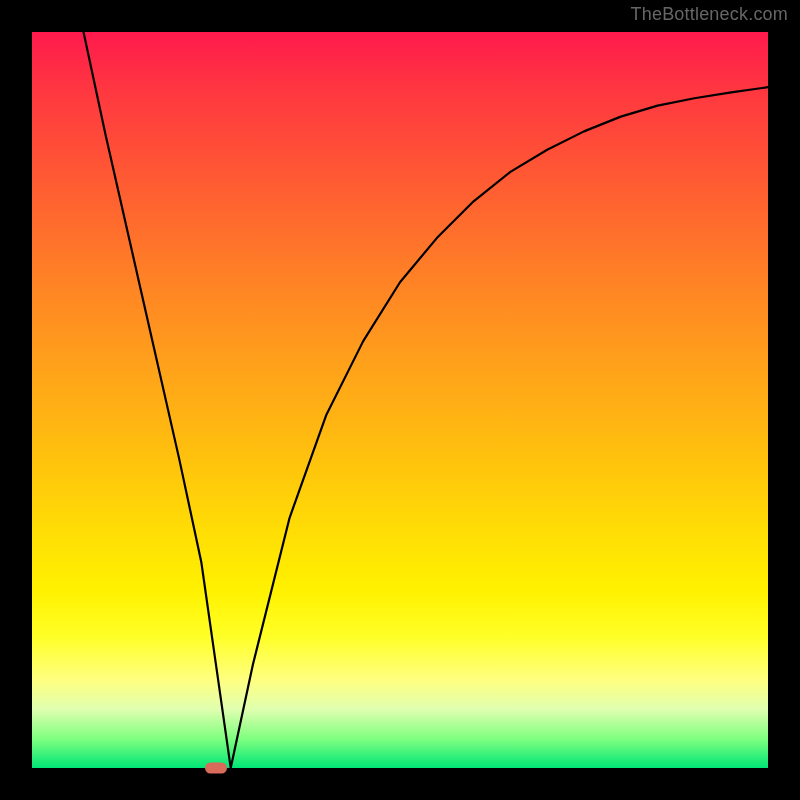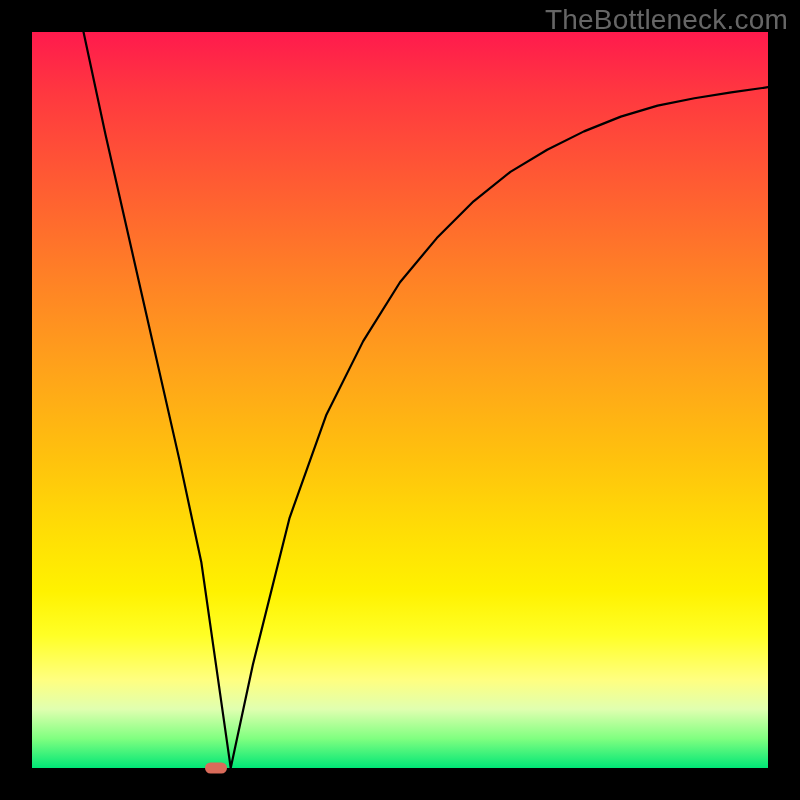--- a/index.html
+++ b/index.html
@@ -37,21 +37,21 @@
       #e0ffb0 92%,
       #80ff80 96%,
       #00e676 100%
     );
   }
   .watermark {
     position: absolute;
     top: 4px;
     right: 12px;
     color: #666;
-    font-size: 28px;
+    font-size: 18px;
     font-weight: 400;
     letter-spacing: 0.2px;
     z-index: 5;
   }
   svg.curve {
     position: absolute;
     left: 0;
     top: 0;
     width: 736px;
     height: 736px;

